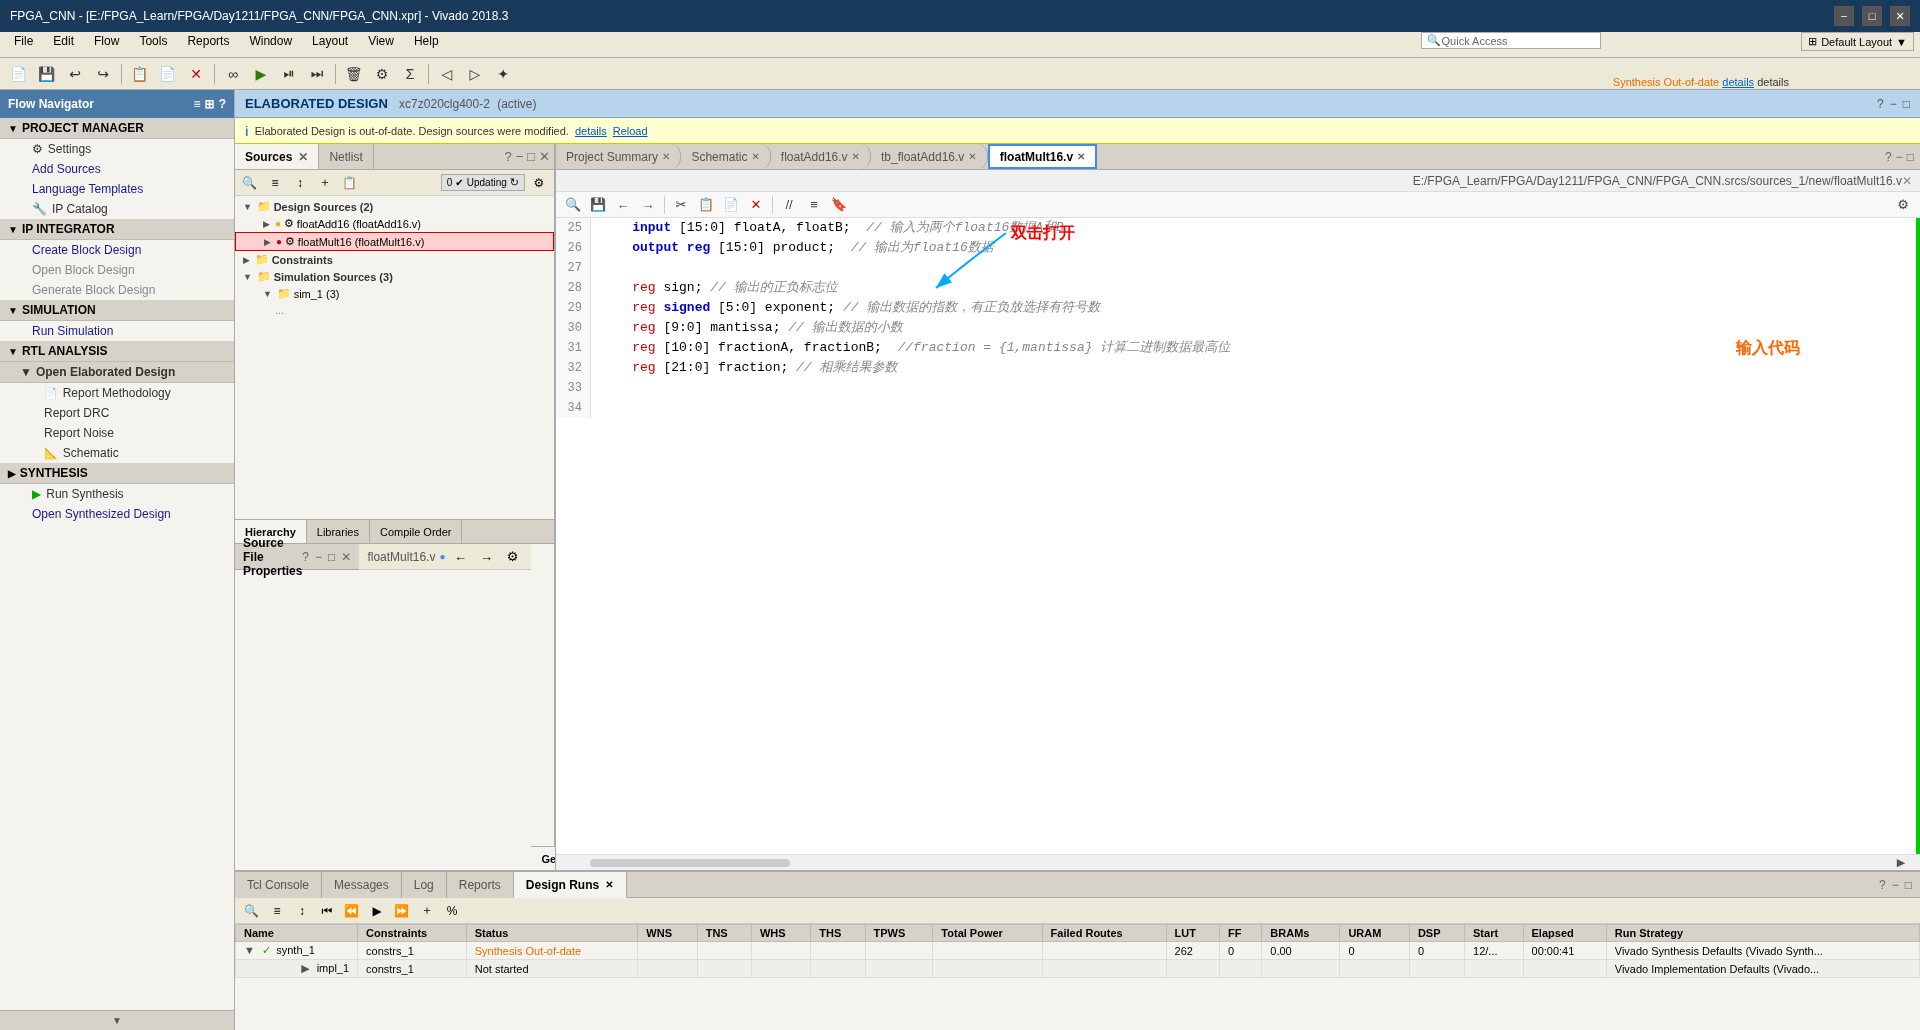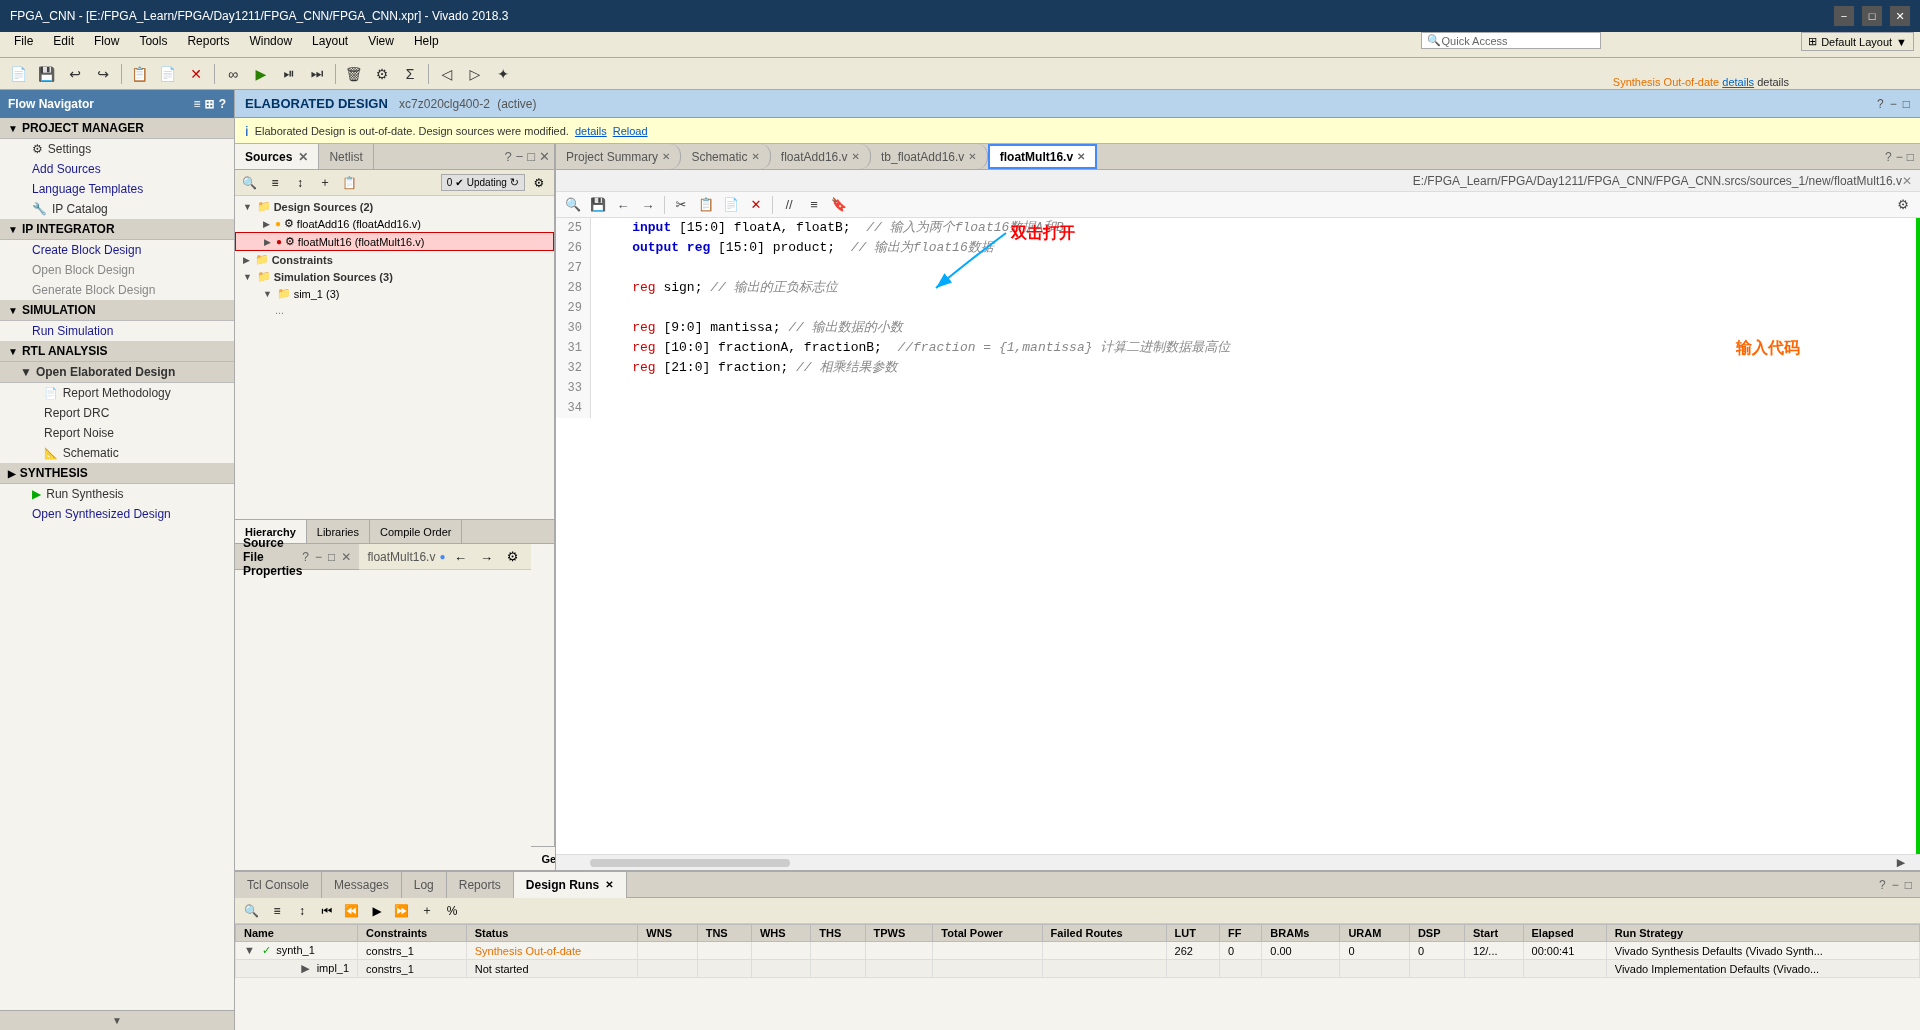--- a/index.html
+++ b/index.html
@@ -827,20 +827,21 @@
             <span class="line-content"> </span>
           </div>
 
           <div class="code-line">
             <span class="line-num">28</span>
             <span class="line-content">    <span class="kw-red">reg</span> sign; <span class="comment">// 输出的正负标志位</span></span>
           </div>
 
           <div class="code-line">
             <span class="line-num">29</span>
+            <span class="line-content">    <span class="kw-red">reg</span> <span class="kw-blue">signed</span> [5:0] exponent; <span class="comment">// 输出数据的指数，有正负放选择有符号数</span></span>
           </div>
 
           <div class="code-line">
             <span class="line-num">30</span>
             <span class="line-content">    <span class="kw-red">reg</span> [9:0] mantissa; <span class="comment">// 输出数据的小数</span></span>
           </div>
 
           <div class="code-line">
             <span class="line-num">31</span>
             <span class="line-content">    <span class="kw-red">reg</span> [10:0] fractionA, fractionB;  <span class="comment">//fraction = {1,mantissa} 计算二进制数据最高位</span></span>

